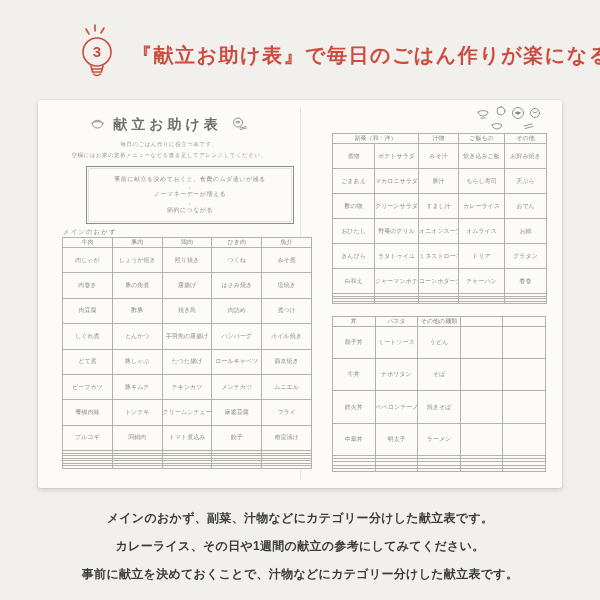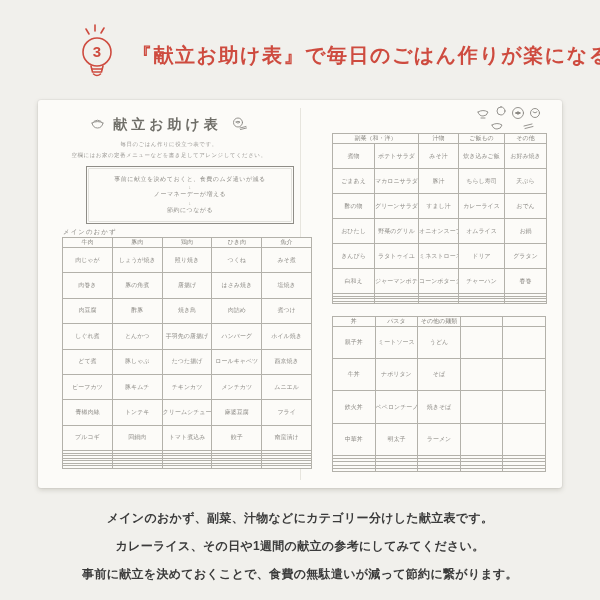--- a/index.html
+++ b/index.html
@@ -443,14 +443,14 @@
           <td></td>
           <td></td>
         </tr>
       </tbody>
     </table>
 </div>
 
 <div class="footer">
   <div>メインのおかず、副菜、汁物などにカテゴリー分けした献立表です。</div>
   <div>カレーライス、その日や1週間の献立の参考にしてみてください。</div>
-  <div>事前に献立を決めておくことで、食費の無駄遣いが減って節約に繋がります。</div>
+  <div>事前に献立を決めておくことで、汁物などにカテゴリー分けした献立表です。</div>
 </div>
 
 </body></html>

